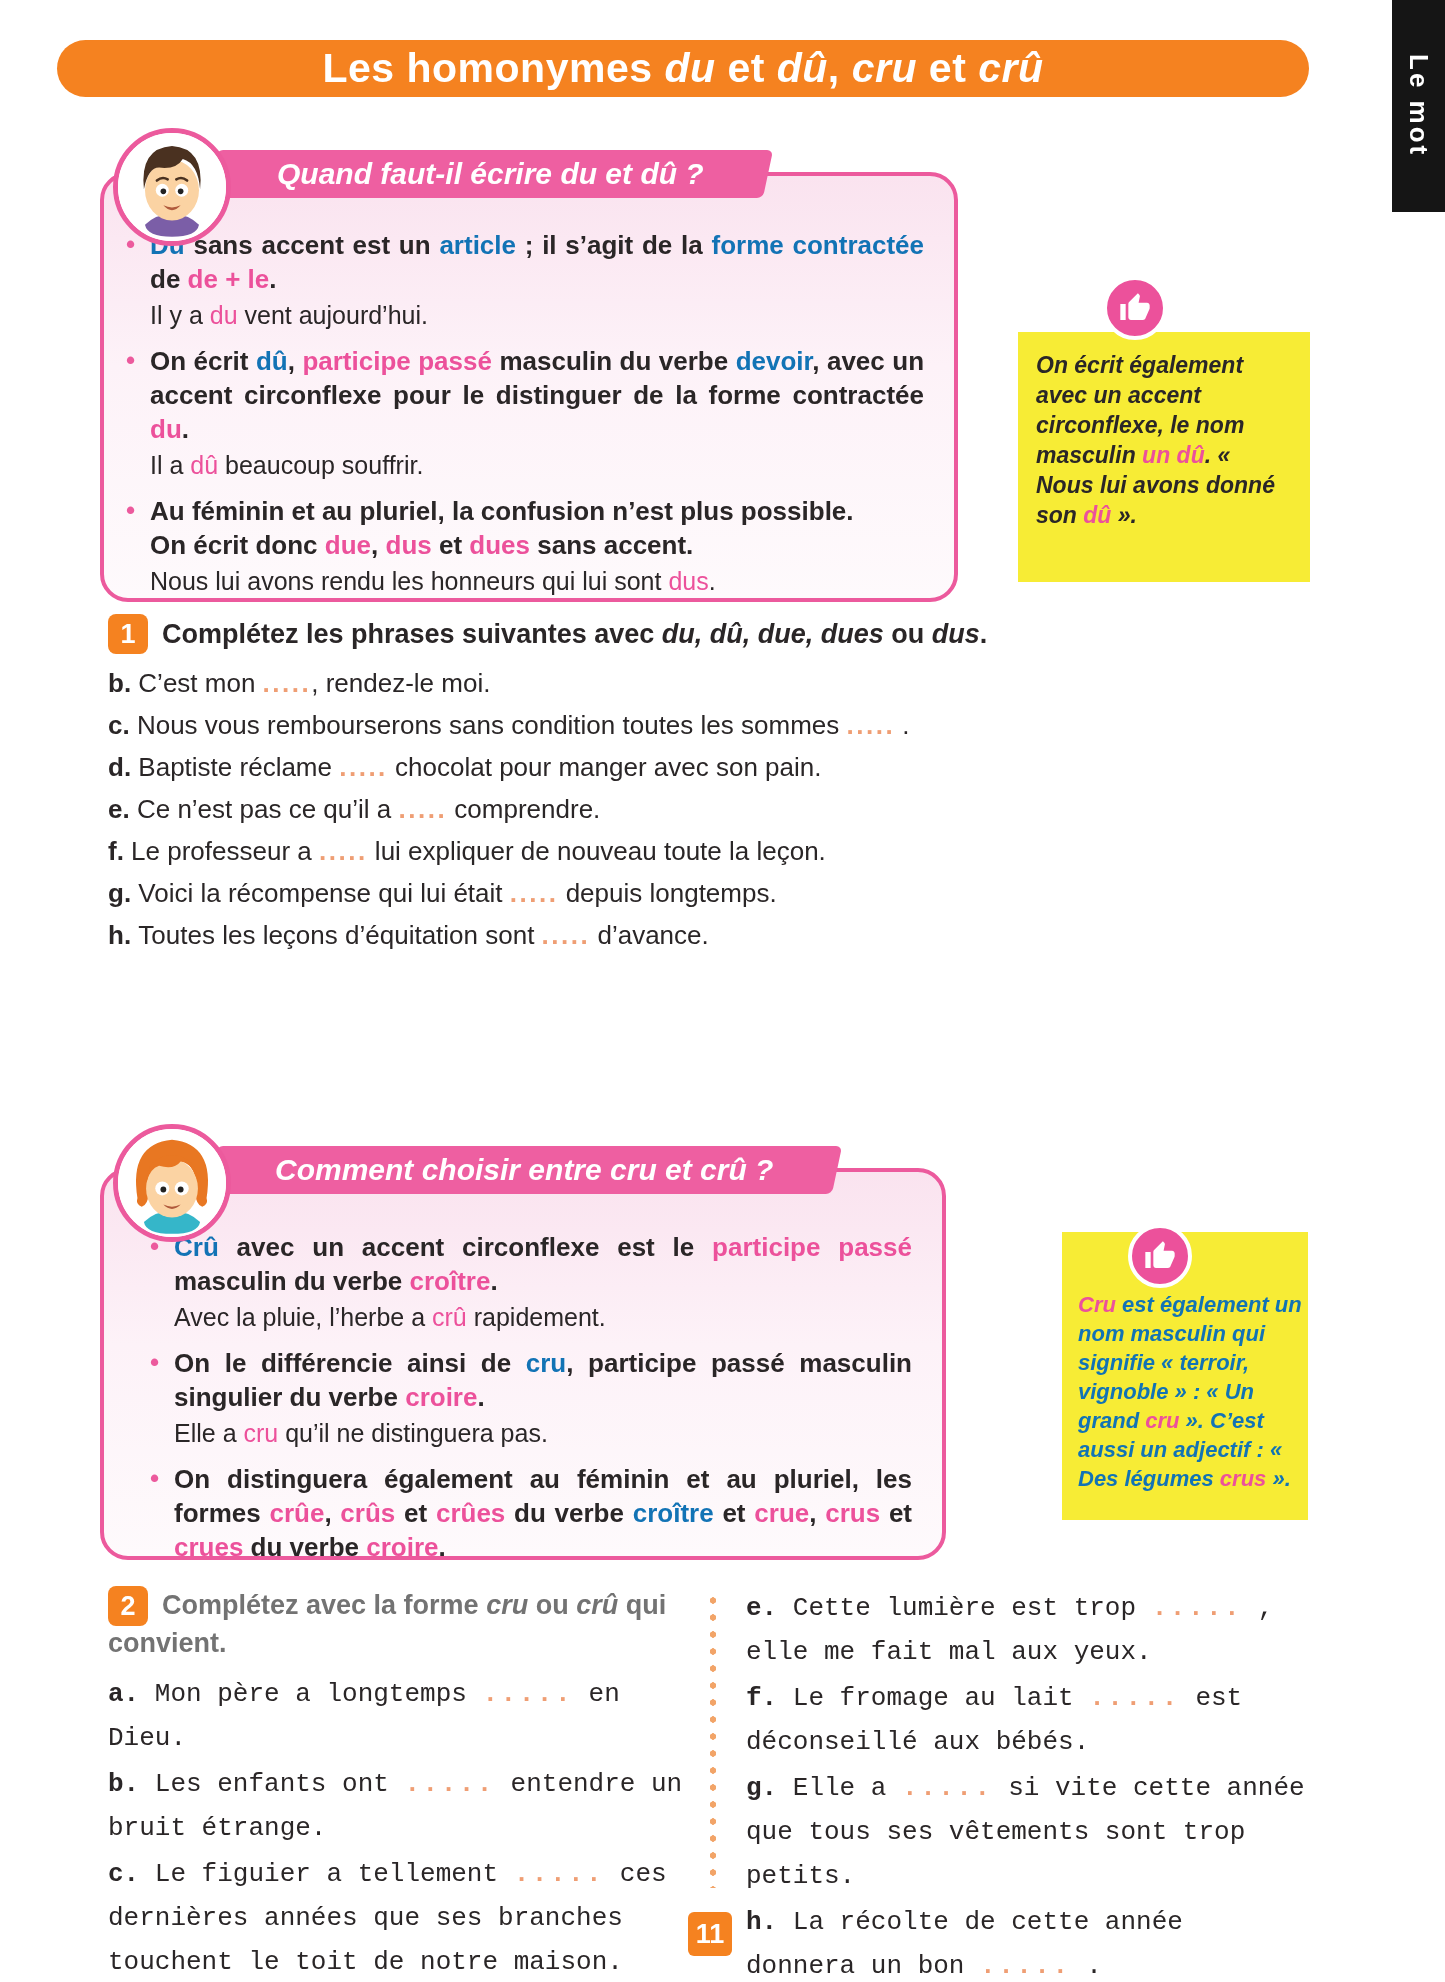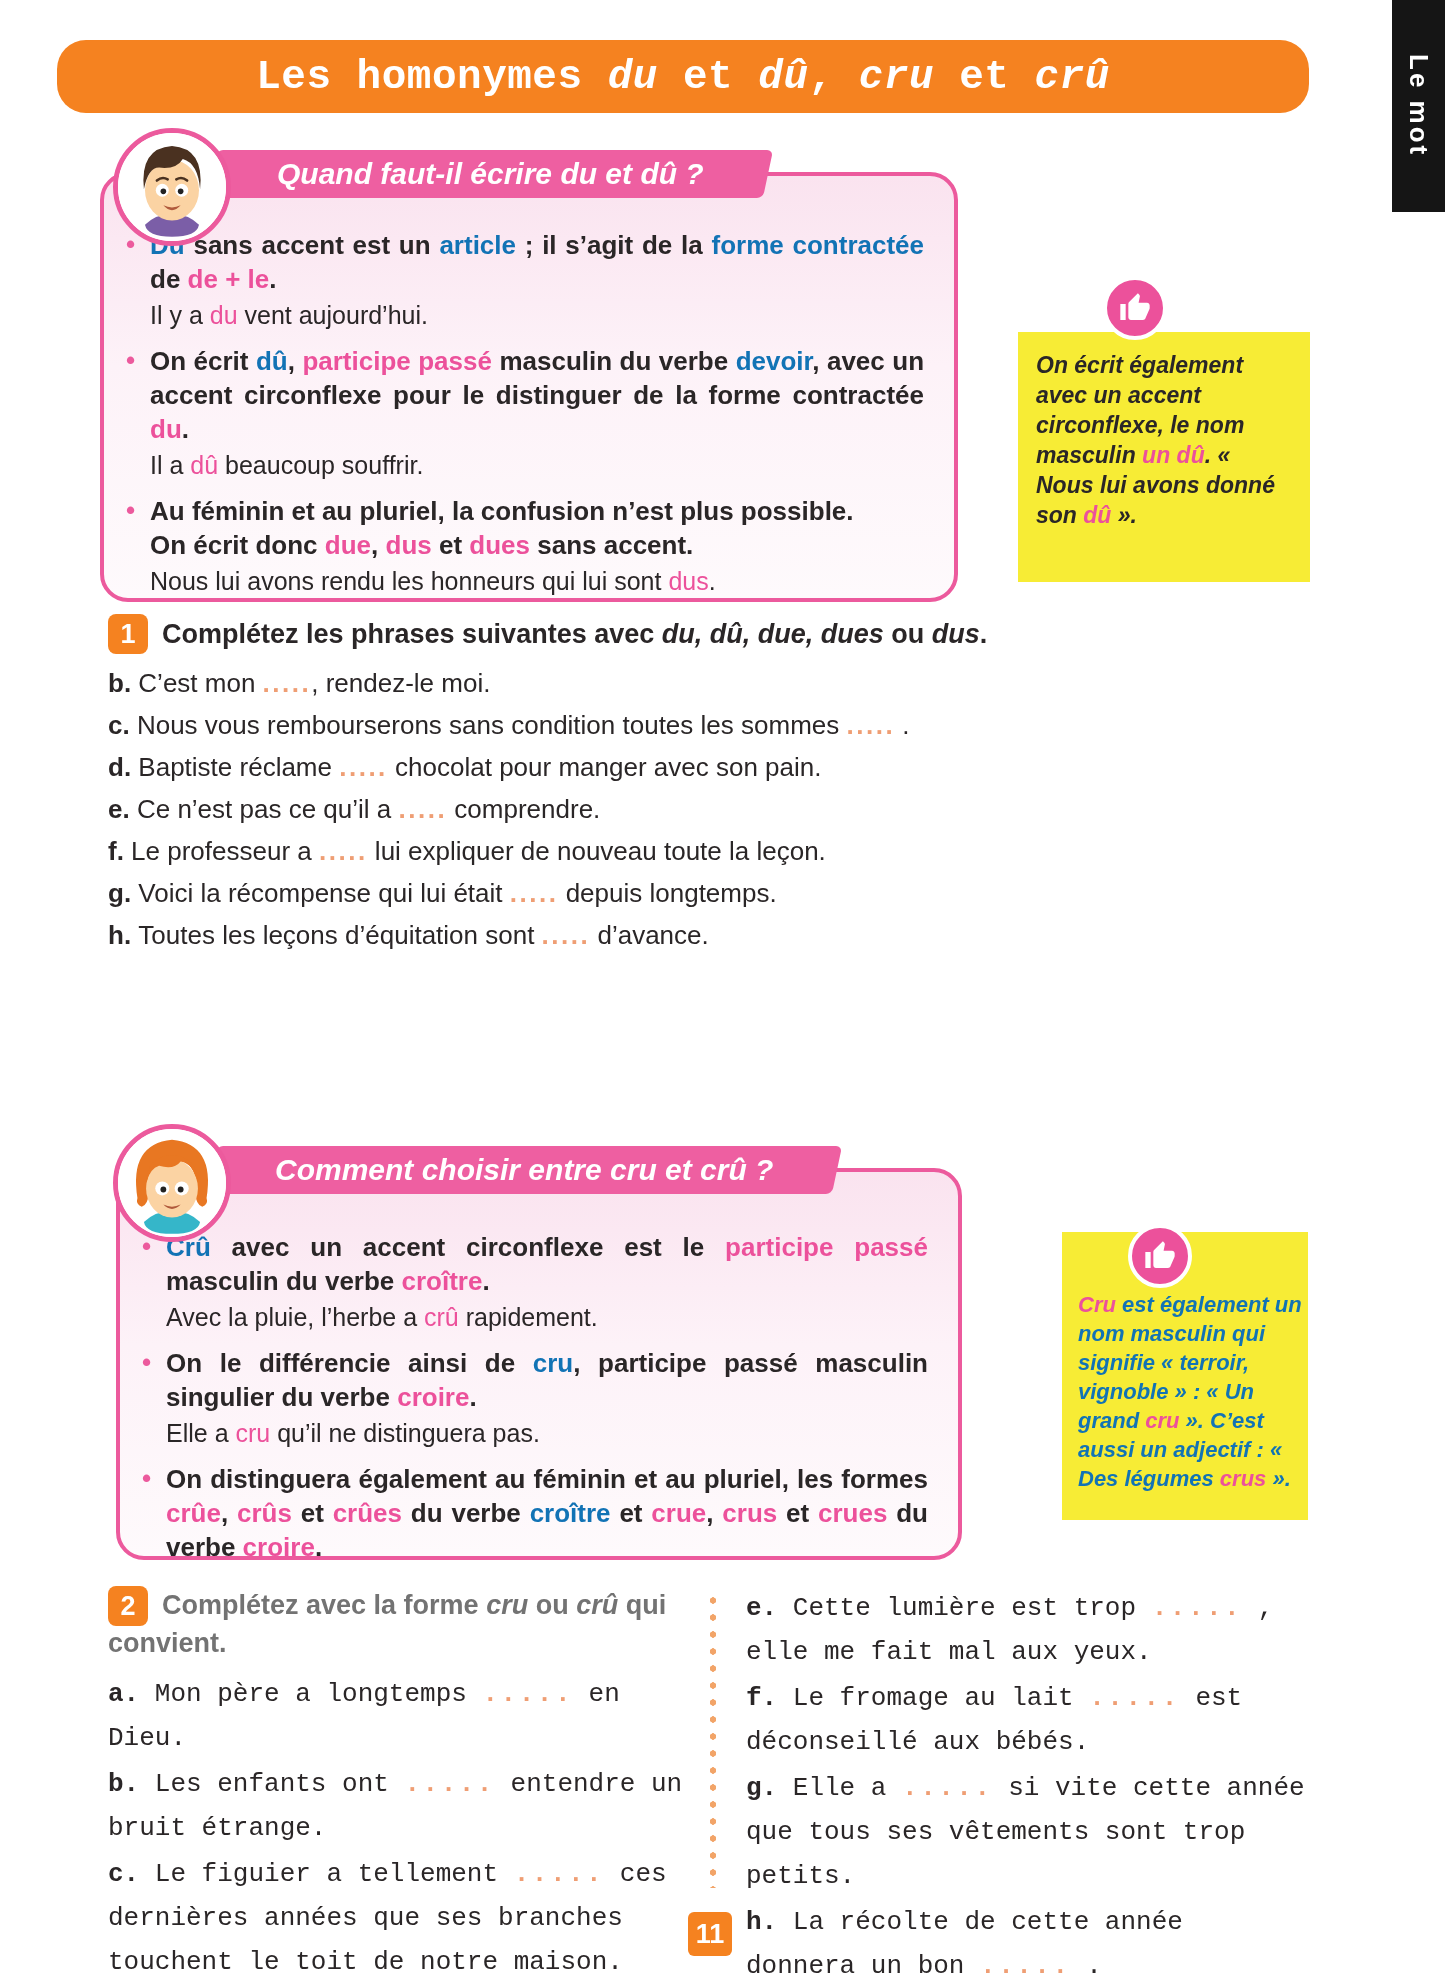--- a/index.html
+++ b/index.html
@@ -1,32 +1,32 @@
 <!DOCTYPE html>
 <html><head>
 <meta charset="utf-8">
 <style>
   * { margin:0; padding:0; box-sizing:border-box; }
   html,body { background:#ffffff; }
   body { font-family:"Liberation Sans", sans-serif; }
   .page { position:relative; width:1445px; height:1982px; background:#ffffff; overflow:hidden; color:#2a2627; }
 
   
-  .header-banner { position:absolute; left:57px; top:40px; width:1252px; height:73px;
-    background:#F58220; border-radius:29px; display:flex; align-items:center; justify-content:center;font-family:Liberation Mono, monospace; }
+  .header-banner { position:absolute; left:57px; top:40px; width:1252px; height:57px;
+    background:#F58220; border-radius:29px; display:flex; align-items:center; justify-content:center; }
   .header-title { color:#ffffff; font-size:41px; font-weight:bold; letter-spacing:.5px; white-space:nowrap; }
   .side-tab { position:absolute; right:0; top:0; width:53px; height:212px; background:#151515;
     display:flex; align-items:center; justify-content:center; }
   .side-tab span { writing-mode:vertical-rl; color:#ffffff; font-weight:bold; font-size:26px; letter-spacing:3px; }
 
   
   .lesson-box { position:absolute; border:4px solid #EC5A9D; border-radius:28px;
     background:linear-gradient(180deg,#FAE3EF 0%, #FDF2F8 45%, #FEFAFC 100%); z-index:1; }
   .lesson1 { left:100px; top:172px; width:858px; height:430px; }
-  .lesson2 { left:116px; top:1168px; width:846px; height:392px; }
+  .lesson2 { left:100px; top:1168px; width:846px; height:392px;padding-left:24px; }
   .bullets { padding:52px 30px 18px 46px; display:flex; flex-direction:column; gap:12px; }
   .lesson2 .bullets { padding-top:58px; }
   .bullet { position:relative; }
   .bullet::before { content:"•"; position:absolute; left:-24px; top:1px; color:#EC5A9D; font-size:26px; font-weight:bold; }
   .main { font-weight:bold; font-size:26px; line-height:34px; text-align:justify; color:#2a2627; }
   .example { font-size:25px; line-height:33px; margin-top:3px; color:#2a2627; }
 
   
   .banner { position:absolute; height:48px; background:#EE5FA1; transform:skewX(-12deg);
     border-radius:6px; display:flex; align-items:center; justify-content:center; z-index:2; }

